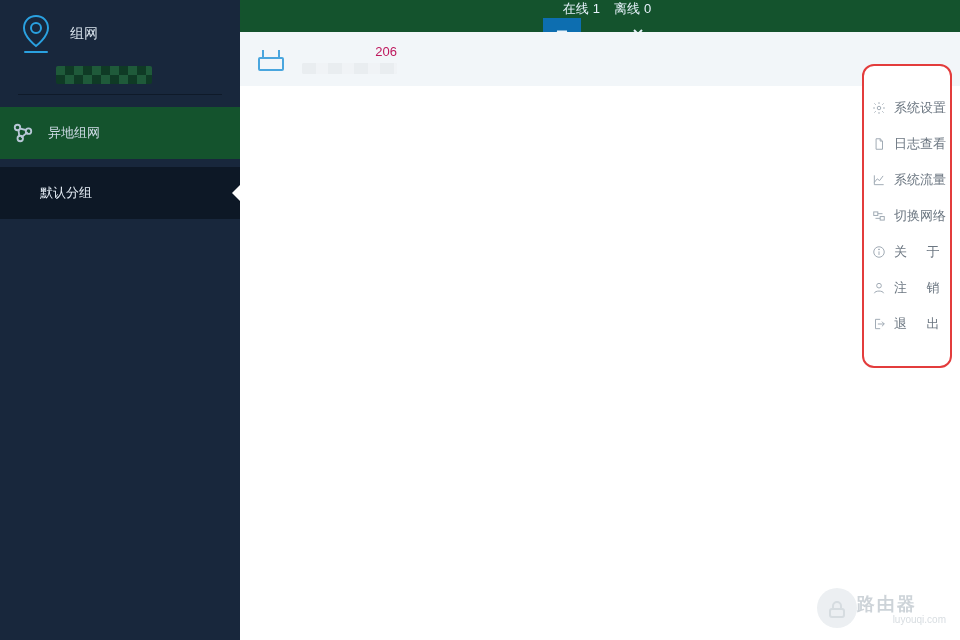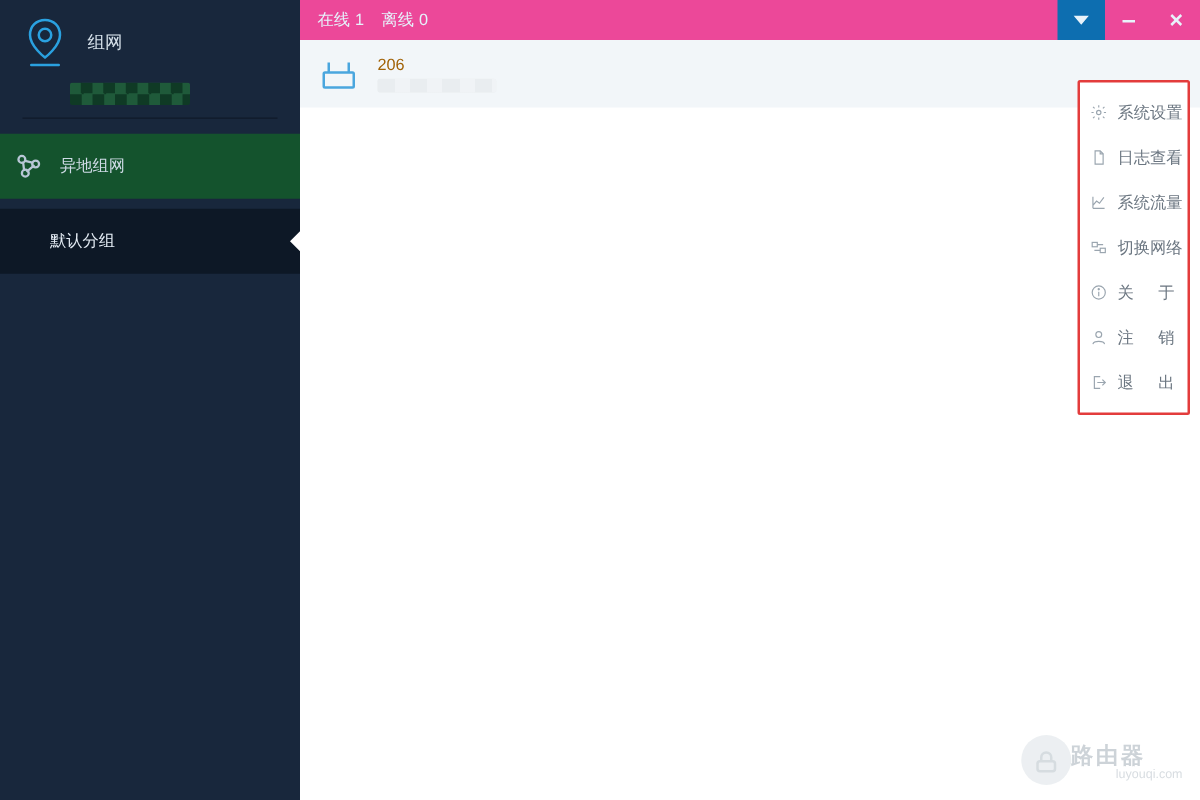--- a/index.html
+++ b/index.html
@@ -14,36 +14,36 @@
       background: repeating-conic-gradient(#0f3a25 0% 25%, #1f5a3a 0% 50%) 0 0/18px 18px;
       border-radius: 2px; }
     .sb-sep { height: 1px; margin: 10px 18px 0 18px; background: #0f1a29; }
     .nav-item { display: flex; align-items: center; gap: 14px; height: 52px; padding: 0 12px; color: #cfdbe6; cursor: pointer; margin-top:12px;}
     .nav-item.active { background: #14532d; }
     .nav-icon { width: 22px; height: 22px; display:flex; align-items:center; justify-content:center; }
     .nav-icon svg { stroke: #b8c7d6; fill: none; }
     .sub-item { position: relative; height: 52px; display:flex; align-items:center; padding-left: 40px; color:#e6eef6; cursor:pointer; background:#0d1826; margin-top:8px;}
     .sub-item::after{ content:""; position:absolute; right:-2px; top:50%; transform:translateY(-50%); width:0;height:0;border-top:10px solid transparent;border-bottom:10px solid transparent;border-right:10px solid #ffffff;}
     .main { flex:1; display:flex; flex-direction:column; background:#ffffff; position:relative; }
-    .titlebar { height:32px; background:#ec4899; display:flex; align-items:center; justify-content:space-between; color:#e6f2fb; }
+    .titlebar { height:32px; background:#14532d; display:flex; align-items:center; justify-content:space-between; color:#e6f2fb;flex-direction:column; }
     .tb-left { display:flex; gap:14px; padding-left:14px; font-size:13px; }
     .tb-left .num { margin-left:4px; }
     .tb-right { display:flex; height:32px; }
     .tb-btn { width:38px; height:32px; display:flex; align-items:center; justify-content:center; cursor:pointer; color:#e8f3fb; }
     .tb-btn.menu { background:#0d6eb0; }
     .tb-btn svg { stroke:#e8f3fb; }
     .content { flex:1; position:relative; overflow:hidden; }
     .device-row { display:flex; align-items:flex-start; gap:16px; padding:12px 16px; background:#f2f6f9; cursor:pointer; }
     .dev-icon { width:30px; height:26px; margin-top:4px; display:flex; align-items:flex-end; justify-content:center; padding-bottom:2px;}
     .dev-icon svg { stroke:#4aa6de; fill:none; }
     .dev-text { display:flex; flex-direction:column; gap:4px; }
-    .dev-name { color:#a16207; font-size:13px; }
+    .dev-name { color:#be185d; font-size:13px;text-align:right; }
     .dev-sub { color:#bfc7cd; font-size:12px; width:95px; height:11px; background:#e9edf0; border-radius:2px; position:relative; overflow:hidden;}
     .dev-sub::before{content:"";position:absolute;inset:0;background:repeating-linear-gradient(90deg,#e9edf0 0 14px,#f0f3f6 14px 26px);}    
-    .dropdown { position:absolute; top:32px; right:8px; width:90px; background:#ffffff; border:2px solid #e33c3c; border-radius:2px; padding:6px 2px; z-index:5;text-align:center; }
+    .dropdown { position:absolute; top:32px; right:8px; width:90px; background:#ffffff; border:2px solid #e33c3c; border-radius:12px; padding:24px 2px; z-index:5;text-align:center; }
     .dd-item { display:flex; align-items:center; gap:8px; height:36px; padding:0 6px; color:#6b7681; font-size:13px; cursor:pointer; }
     .dd-item .dd-icon{ width:16px; height:16px; display:flex; align-items:center; justify-content:center; }
     .dd-item .dd-icon svg{ stroke:#9aa5af; fill:none; }
     .dd-item .dd-label{ letter-spacing:0; white-space:nowrap;}
     .dd-item.spaced .dd-label{ letter-spacing:8px; }
     .watermark { position:absolute; right:14px; bottom:12px; display:flex; align-items:center; opacity:.85; }
     .wm-badge{ width:40px;height:40px;border-radius:50%; background:#e9edf0; display:flex; align-items:center; justify-content:center;}
     .wm-badge svg{ stroke:#cfd6db; fill:none;}
     .wm-text{ display:flex; flex-direction:column; color:#c5ccd2;}
     .wm-text .t1{ font-size:18px; font-weight:600; letter-spacing:2px;}

